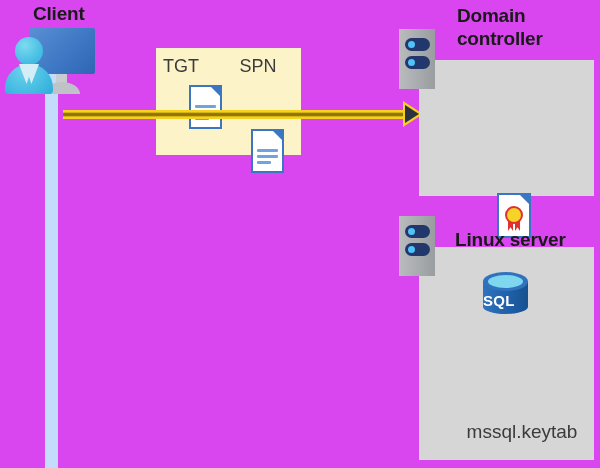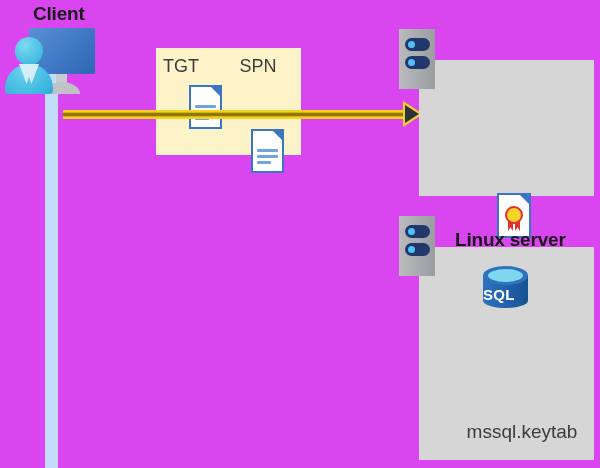--- a/index.html
+++ b/index.html
@@ -229,20 +229,22 @@
 
   <div class="abs zone" style="left:419px; top:60px; width:175px; height:136px;"></div>
 
   <div class="abs server-tower" style="left:399px; top:29px; width:36px; height:60px;">
     <div class="server-bar" style="left:6px; top:9px; width:25px; height:13px;"></div>
     <div class="server-led" style="left:9px; top:12px; width:7px; height:7px;"></div>
     <div class="server-bar" style="left:6px; top:27px; width:25px; height:13px;"></div>
     <div class="server-led" style="left:9px; top:30px; width:7px; height:7px;"></div>
   </div>
 
+  <div class="abs title-bold" style="left:457px; top:4px; width:140px;">Domain
+controller</div>
 
   <div class="abs doc" style="left:489px; top:105px; width:34px; height:45px;">
     <div class="doc-body"></div>
     <div class="doc-fold" style="border-left-width:13px; border-top-width:13px;"></div>
     <div class="cert-ribbon" style="left:11px; top:25px; width:5px; height:13px;
          clip-path: polygon(0 0, 100% 0, 100% 100%, 50% 72%, 0 100%);"></div>
     <div class="cert-ribbon" style="left:18px; top:25px; width:5px; height:13px;
          clip-path: polygon(0 0, 100% 0, 100% 100%, 50% 72%, 0 100%);"></div>
     <div class="cert-seal" style="left:8px; top:13px; width:18px; height:18px;"></div>
   </div>
@@ -251,21 +253,21 @@
 
   <div class="abs server-tower" style="left:399px; top:216px; width:36px; height:60px;">
     <div class="server-bar" style="left:6px; top:9px; width:25px; height:13px;"></div>
     <div class="server-led" style="left:9px; top:12px; width:7px; height:7px;"></div>
     <div class="server-bar" style="left:6px; top:27px; width:25px; height:13px;"></div>
     <div class="server-led" style="left:9px; top:30px; width:7px; height:7px;"></div>
   </div>
 
   <div class="abs title-bold" style="left:455px; top:228px; width:150px;">Linux server</div>
 
-  <div class="abs" style="left:483px; top:266px; width:23px; height:50px;">
+  <div class="abs" style="left:483px; top:272px; width:23px; height:50px;">
     <div class="db-body" style="left:0px; top:9px; width:45px; height:33px;"></div>
     <div class="db-top" style="left:0px; top:0px; width:45px; height:19px;"></div>
     <div class="db-top-inner" style="left:5px; top:3px; width:35px; height:13px;"></div>
     <div class="db-text" style="left:0px; top:20px;">SQL</div>
   </div>
 
   <div class="abs plain-label" style="left:442px; top:421px; width:160px; text-align:center;">mssql.keytab</div>
 
 </div>
 

